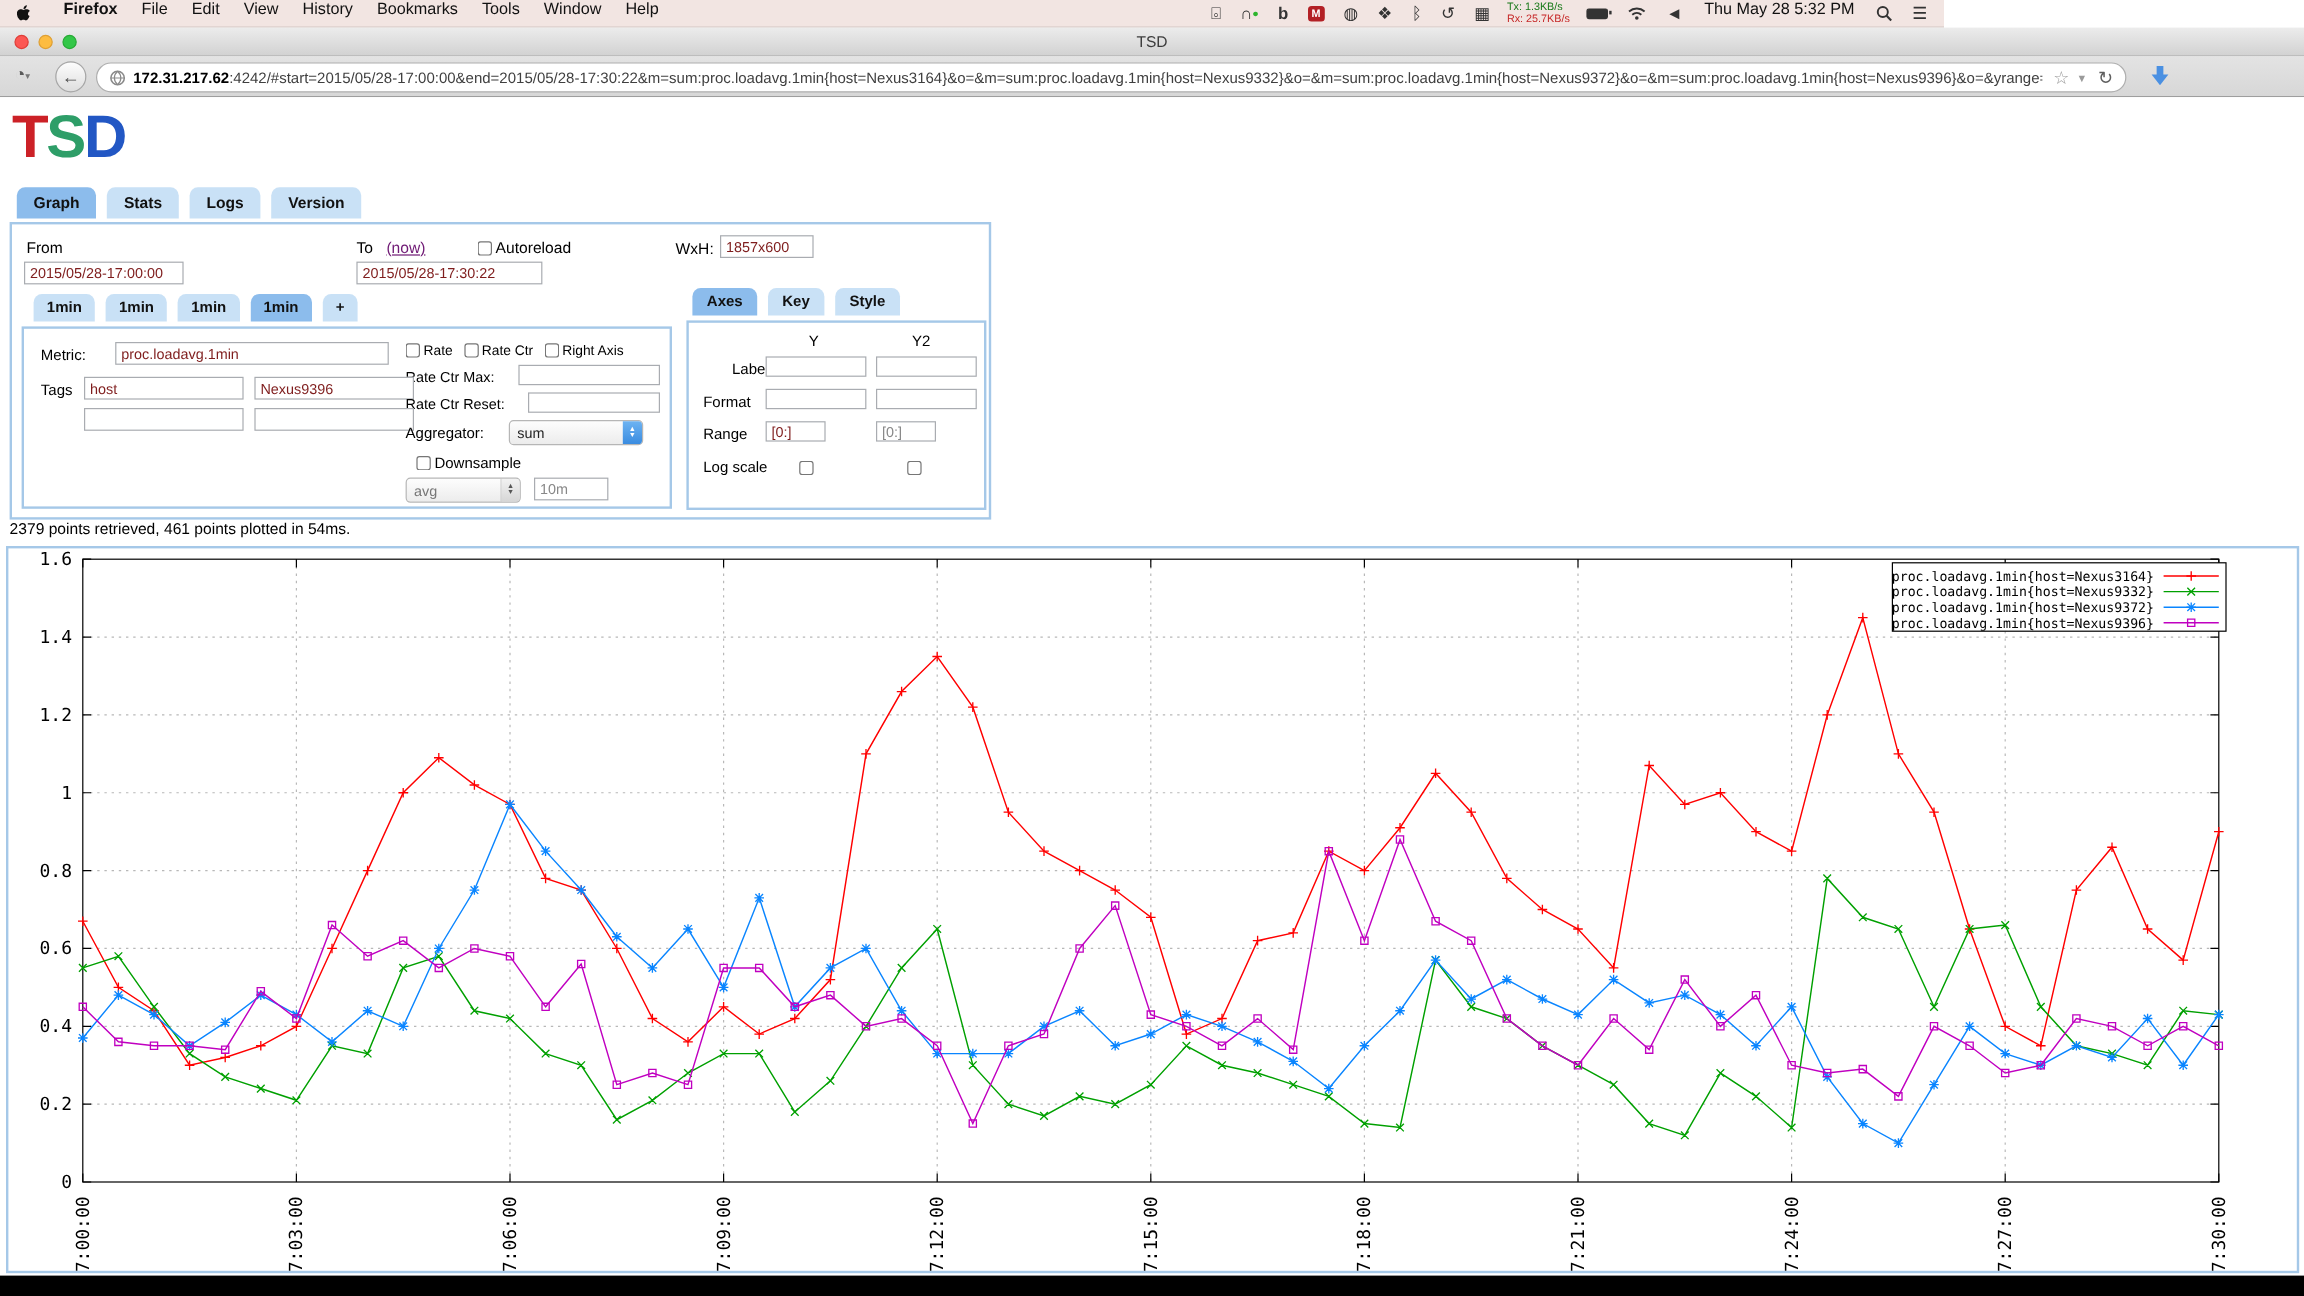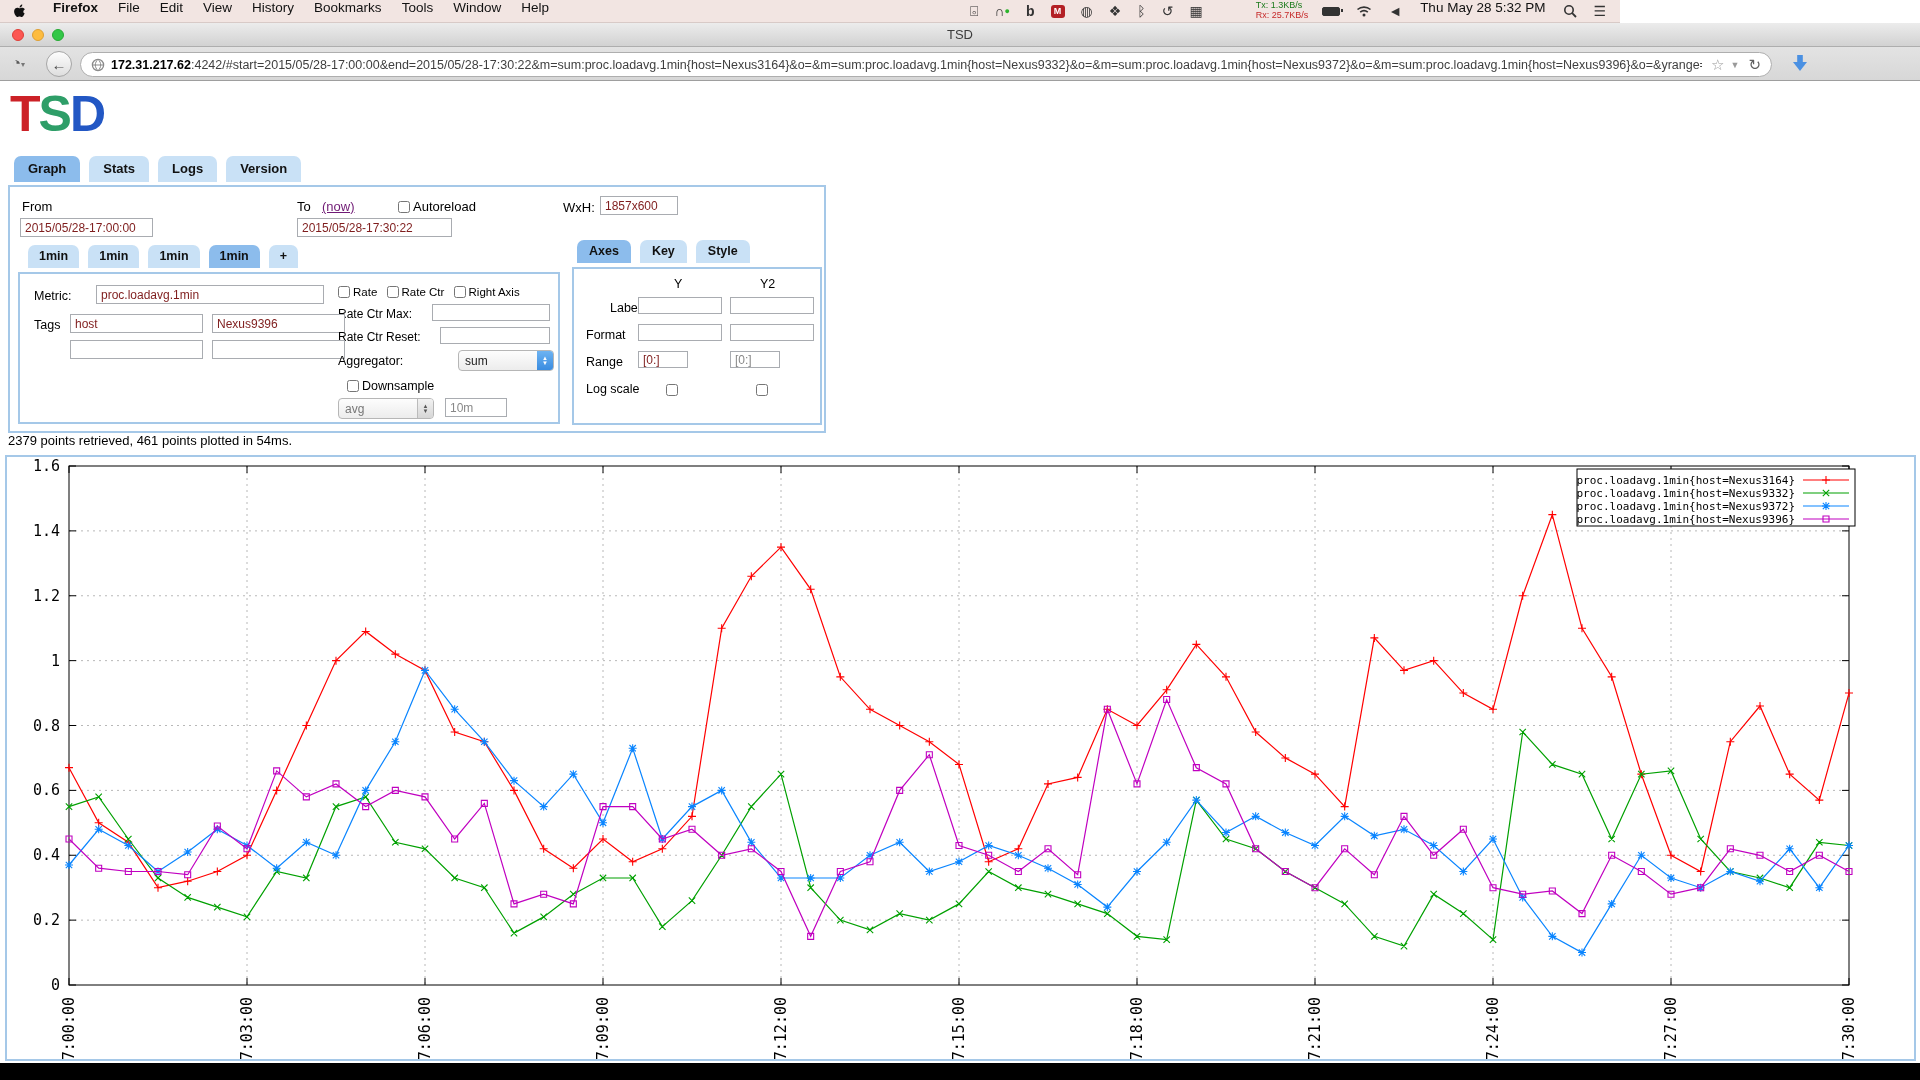--- a/index.html
+++ b/index.html
@@ -11,21 +11,21 @@
   #menubar { position:absolute; top:0; left:0; width:1620px; height:23px;
     background:#f2e5e2; display:flex; font-size:13.5px; color:#111;
     border-bottom:1px solid #d8cac7; }
   #menubar .apple { padding:0 16px 0 14px; display:flex; align-items:center; }
   #menubar .mitem { padding:0 10px; }
   #menubar .mitem.app { font-weight:bold; }
   #menubar .spacer { flex:1; }
   #menubar .sicon { padding:0 8px; color:#333; font-size:14px; display:flex; align-items:center; }
   #menubar .mcafee { background:#b32025; color:#fff; font-size:9px; font-weight:bold;
     width:14px; height:13px; border-radius:3px; display:inline-flex; align-items:center; justify-content:center; }
-  .txrx { font-size:9px; line-height:10px; text-align:left; padding:0 6px;margin-left:39px; }
+  .txrx { font-size:9px; line-height:10px; text-align:left; padding:0 6px; }
   .txrx .tx { color:#1a7a1a; }
   .txrx .rx { color:#c62828; }
   #menubar .clock { padding:0 10px; }
   .battery-body { display:inline-block; width:18px; height:9px; border:1.5px solid #333;
     border-radius:2px; position:relative; background:#333; }
   .battery-body:after { content:""; position:absolute; right:-4px; top:1.5px; width:2px; height:3px; background:#333; }
 
   
   #titlebar { position:absolute; top:23px; left:0; width:1920px; height:24px;
     background:linear-gradient(#ececec,#d2d2d2); border-bottom:1px solid #aeaeae; }
@@ -239,21 +239,21 @@
         <span class="lbl" style="left:318px; top:33px; font-size:12px;">Rate Ctr Max:</span>
         <input type="text" style="position: absolute; left: 412px; top: 30px; width: 118px; height: 17px;">
         <span class="lbl" style="left:14px; top:44px;">Tags</span>
         <input type="text" style="position: absolute; left: 50px; top: 40px; width: 133px;" value="host">
         <input type="text" style="position: absolute; left: 192px; top: 40px; width: 133px;" value="Nexus9396">
         <span class="lbl" style="left:318px; top:56px; font-size:12px;">Rate Ctr Reset:</span>
         <input type="text" style="position: absolute; left: 420px; top: 53px; width: 110px; height: 17px;">
         <input type="text" style="position: absolute; left: 50px; top: 66px; width: 133px;">
         <input type="text" style="position: absolute; left: 192px; top: 66px; width: 133px;">
         <span class="lbl" style="left:318px; top:80px;">Aggregator:</span>
-        <span class="selectbox" style="left:404px; top:76px; width:96px;margin-left:34px;">
+        <span class="selectbox" style="left:404px; top:76px; width:112px;">
           <span class="val">sum</span>
           <span class="spin blue">
               <span>▲</span>
               <span>▼</span>
             </span>
         </span>
         <span class="lbl" style="left:327px; top:105px;"><input type="checkbox" style=""><span>Downsample</span></span>
         <span class="selectbox" style="left:318px; top:124px; width:96px;">
           <span class="val" style="color:#777;">avg</span>
           <span class="spin gray">

